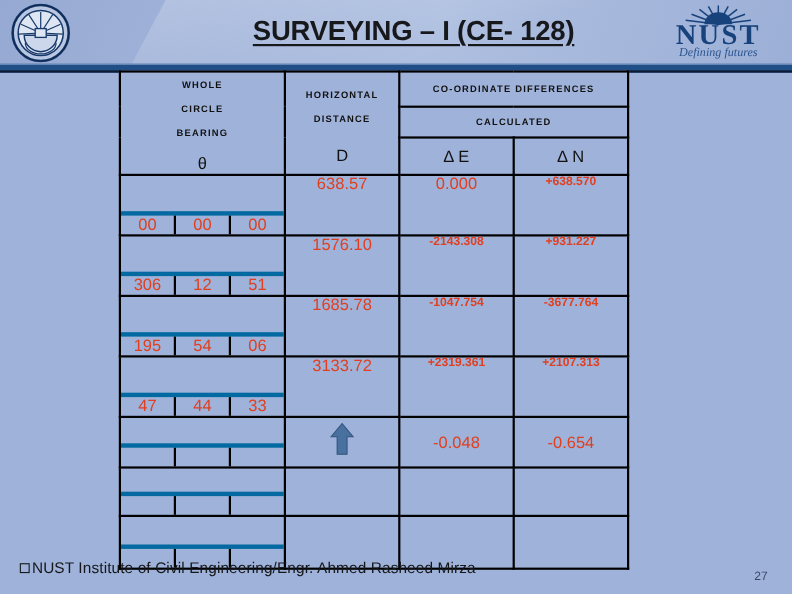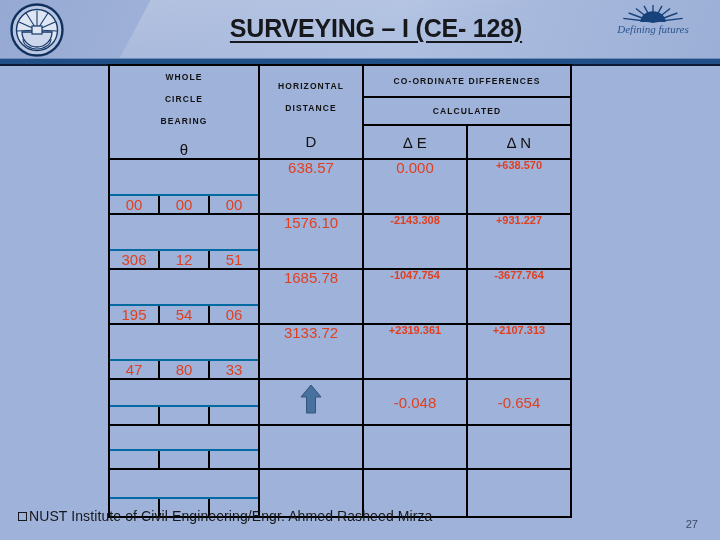--- a/index.html
+++ b/index.html
@@ -136,21 +136,21 @@
   .bearing-inner {
     display: flex;
     flex-direction: column;
     height: 100%;
     width: 100%;
   }
   .bearing-blank { flex: 1 1 auto; }
   .bearing-subs {
     display: flex;
     height: 17px;
-    border-top: 2px solid #0369a1;
+    border-top: 4px solid #0369a1;
   }
   .bearing-subs > div {
     flex: 1 1 33.33%;
     display: flex;
     align-items: center;
     justify-content: center;
     font-size: 15px;
     color: #e03f20;
     line-height: 1;
   }
@@ -245,20 +245,21 @@
         <line x1="40" y1="21" x2="50" y2="3"></line>
         <line x1="40" y1="21" x2="21" y2="6"></line>
         <line x1="40" y1="21" x2="59" y2="6"></line>
         <line x1="40" y1="21" x2="13" y2="11"></line>
         <line x1="40" y1="21" x2="67" y2="11"></line>
         <line x1="40" y1="21" x2="7" y2="17"></line>
         <line x1="40" y1="21" x2="73" y2="17"></line>
       </g>
       <path d="M26 21 A14 12 0 0 1 54 21 Z" fill="#17427c"></path>
     </svg>
+    <div class="nust-word">NUST</div>
     <div class="nust-tag">Defining futures</div>
   </div>
 </div>
 <div class="header-rule"></div>
 
 <div class="table-wrap">
   <table class="survey">
     <colgroup>
       <col style="width:150px">
       <col style="width:104px">
@@ -380,21 +381,21 @@
             </div>
         </td>
       </tr>
 
       <tr>
         <td class="bearing thick-left" style="height:53px">
           <div class="bearing-inner">
             <div class="bearing-blank"></div>
             <div class="bearing-subs">
               <div>47</div>
-              <div>80</div>
+              <div>44</div>
               <div>33</div>
             </div>
           </div>
         </td>
         <td>
           <div class="cell-bottom">
               <span class="val">3133.72</span>
             </div>
         </td>
         <td>

